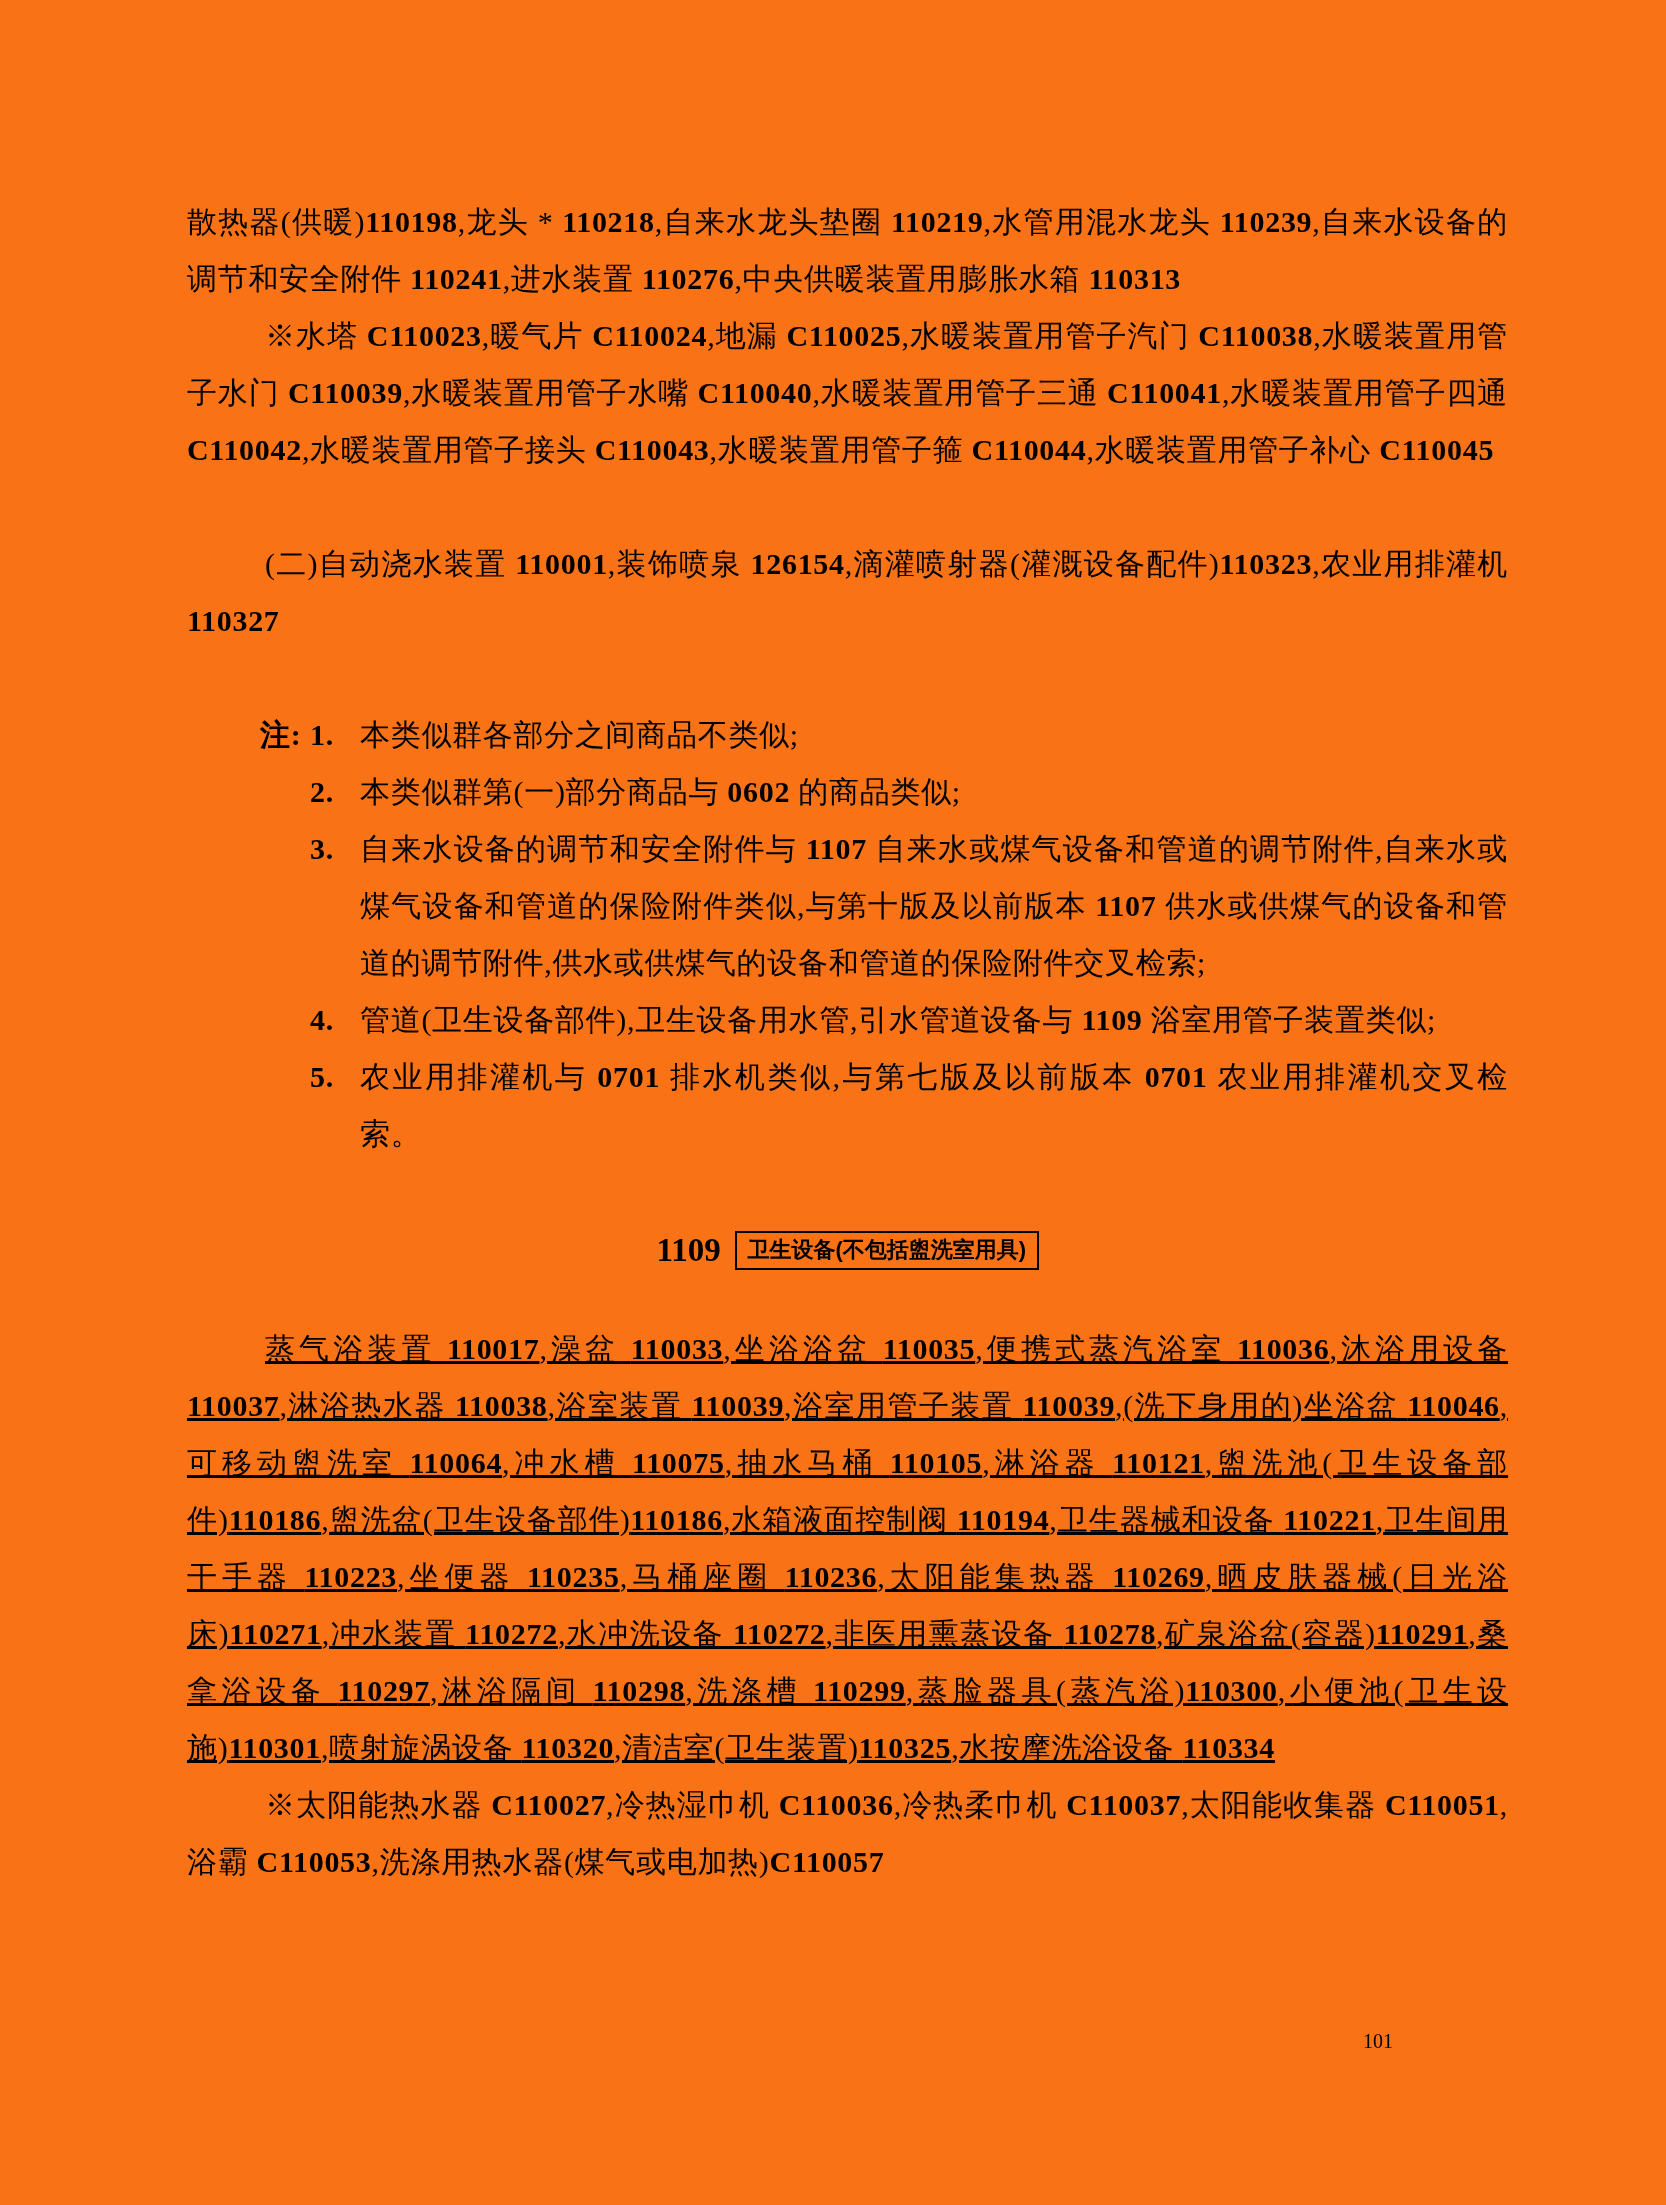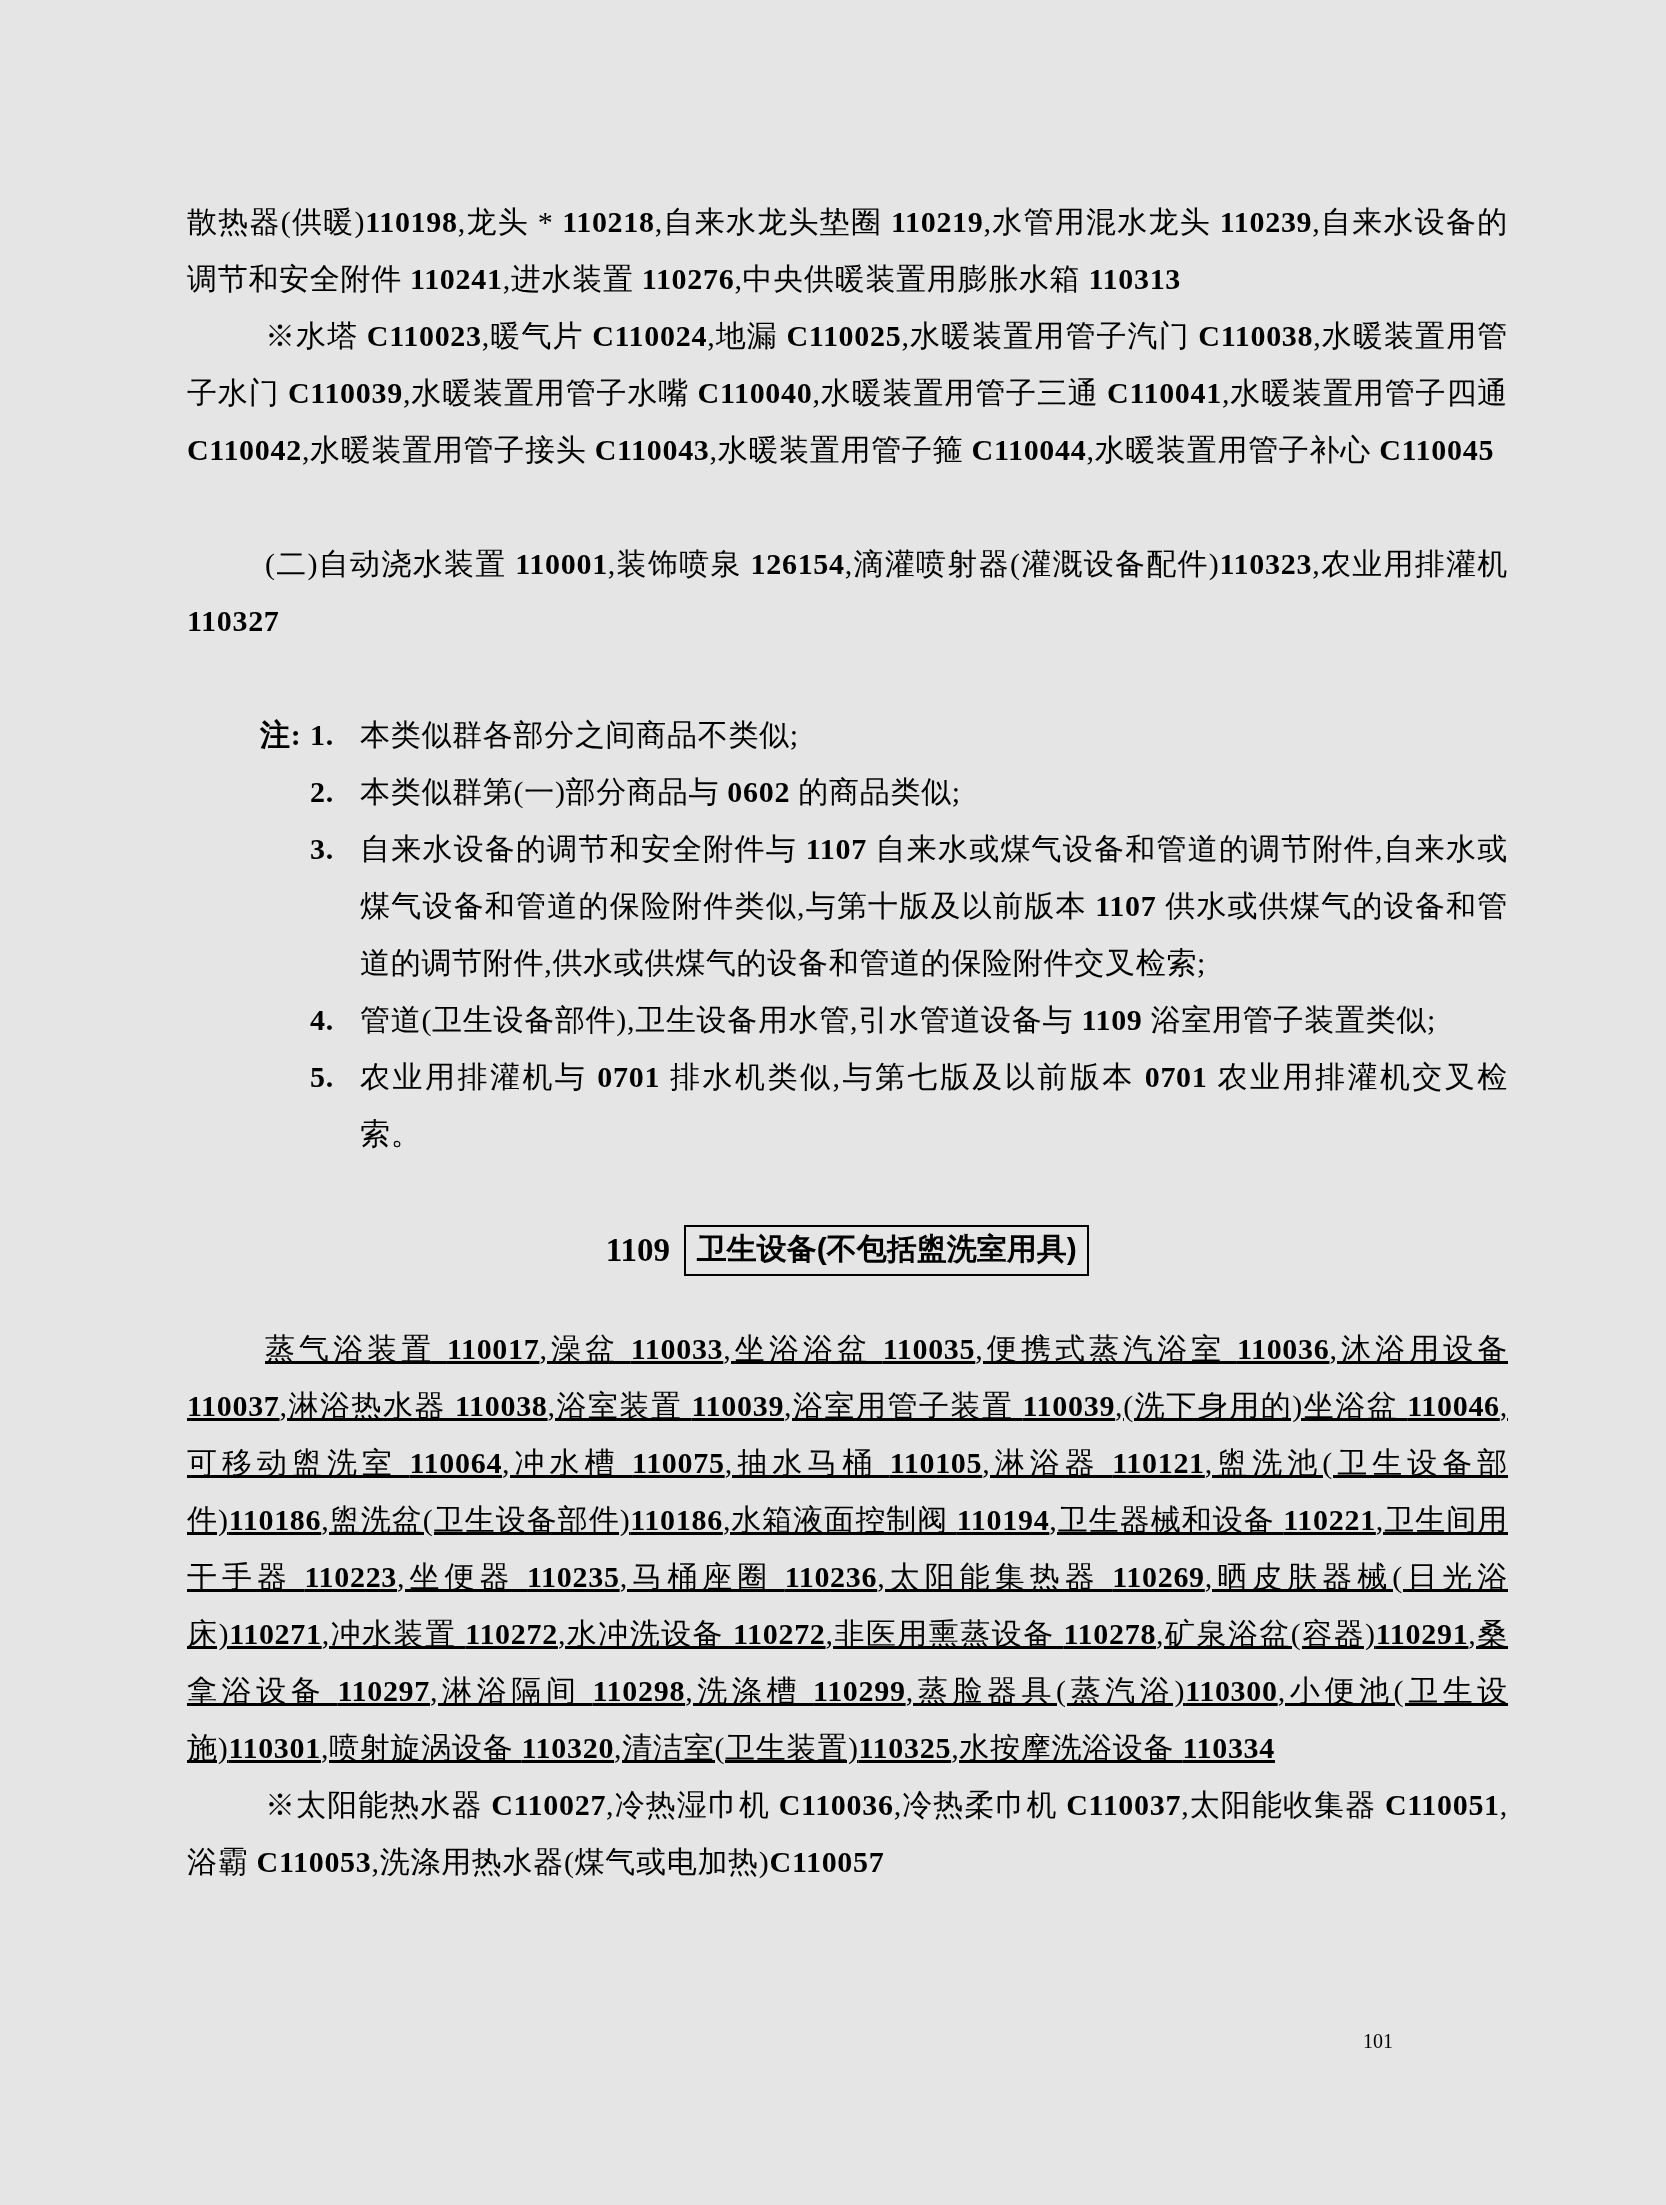--- a/index.html
+++ b/index.html
@@ -1,20 +1,20 @@
 <!DOCTYPE html>
 <html style="font-size:10.4px"><head>
 <meta charset="utf-8">
 <style>
   html, body { margin: 0; padding: 0; background: #ffffff; }
   .page {
     position: relative;
     width: 1666px;
     height: 2205px;
-    background: #e5e5e5;
+    background: #f97316;
     color: #000000;
     font-family: "Liberation Serif", serif;
     overflow: hidden;
   }
   .content {
     position: absolute;
     left: 187px;
     top: 193px;
     width: 1321px;
   }
@@ -66,21 +66,21 @@
     gap: 14.4px;
   }
   .h-code {
     font-weight: bold;
     font-size: 33px;
     font-family: "Liberation Serif", serif;
     line-height: 41px;
   }
   .h-title {
     font-weight: bold;
-    font-size: 30px;
+    font-size: 22px;
     font-family: "Liberation Sans", sans-serif;
     border: 2.6px solid #000000;
     padding: 2px 10.4px 3.9px 10.4px;
     white-space: nowrap;
   }
   .heading-after { margin-top: 49px; text-decoration: underline; }
   .page-number {
     position: absolute;
     left: 1363px;
     top: 2030px;

